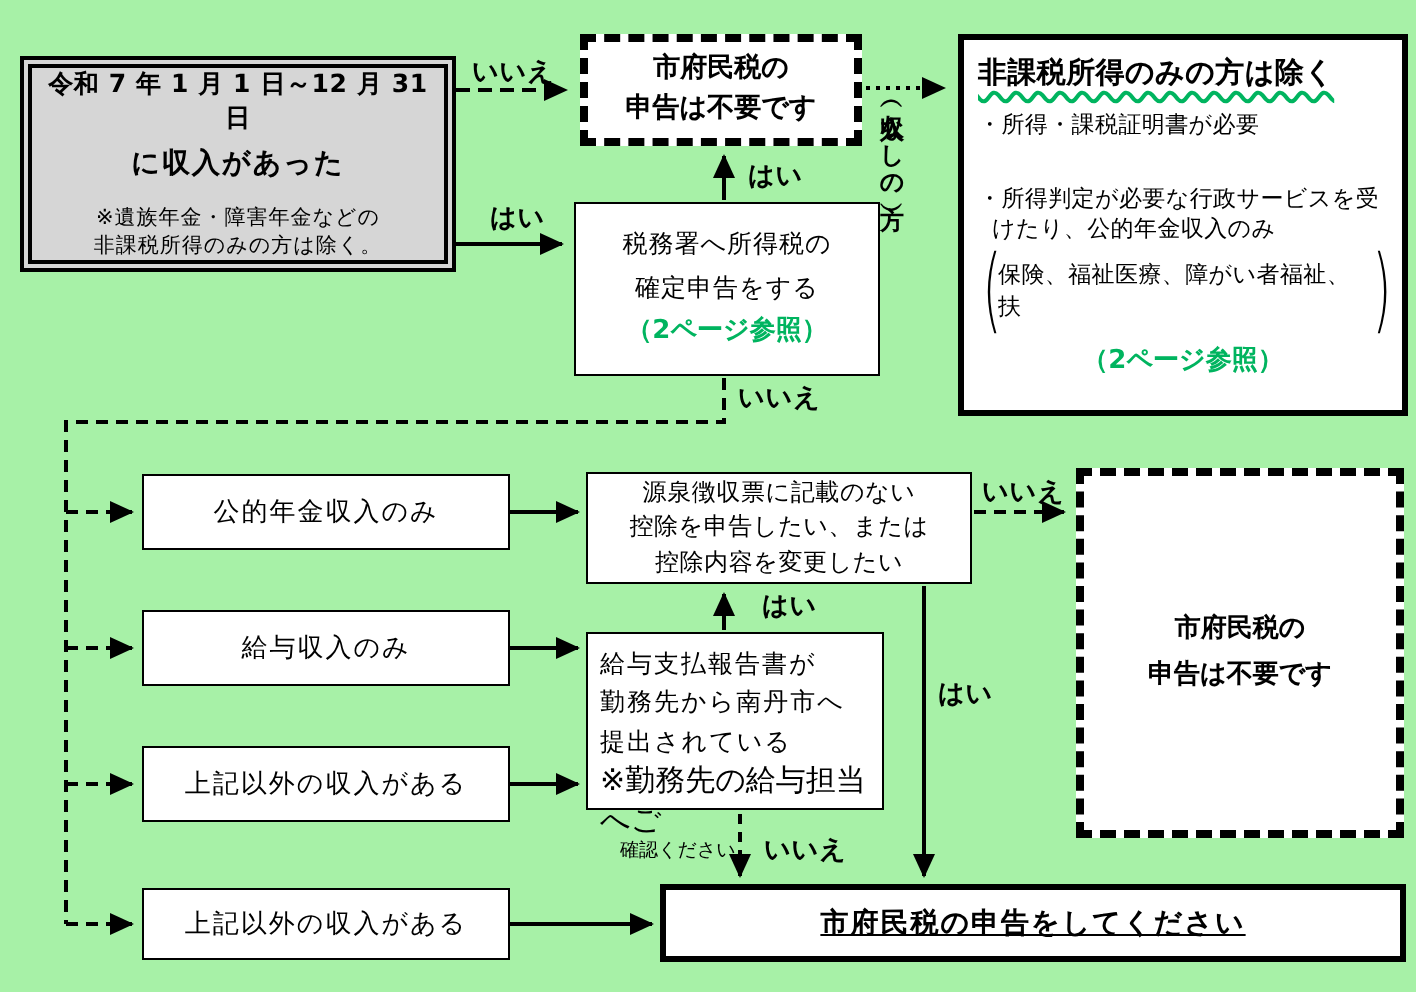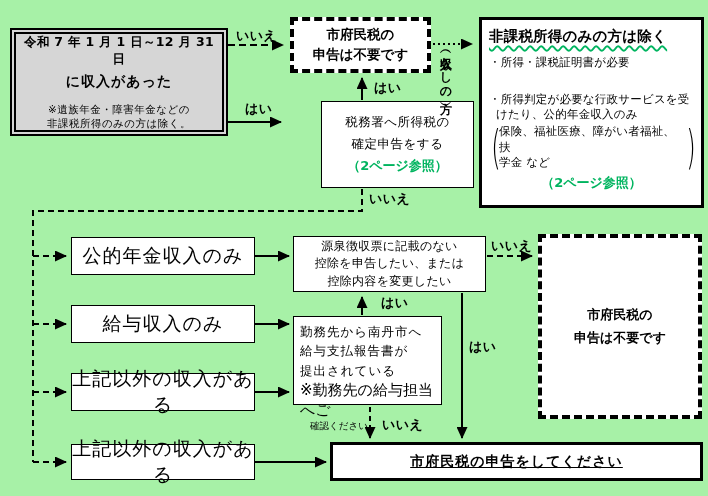--- a/index.html
+++ b/index.html
@@ -19,21 +19,21 @@
   #start-box .period { font-weight:bold; font-size:12.5px; letter-spacing:0.3px; }
   #start-box .income { font-weight:bold; font-size:14px; letter-spacing:1px; margin-top:5px; }
   #start-box .note   { font-size:10.5px; margin-top:11px; line-height:1.35; letter-spacing:0.5px; }
 
   
   #no-decl-top { left:290px; top:17px; width:141px; height:56px;
     border:4px dashed #000; font-weight:bold; font-size:13.5px; line-height:1.45; }
 
   
   #tax-office { left:287px; top:101px; width:153px; height:87px;
-    border:1.5px solid #000; font-size:12.5px; line-height:1.75; letter-spacing:0.5px;margin-left:34px; }
+    border:1.5px solid #000; font-size:12.5px; line-height:1.75; letter-spacing:0.5px; }
   #tax-office .pageref { color:#00b45f; font-weight:bold; font-size:13px; letter-spacing:0; }
 
   
   #required { left:479px; top:17px; width:225px; height:191px;
     border:3px solid #000; padding:7px 7px 4px 7px; }
   #required .title { font-weight:bold; font-size:14.5px; letter-spacing:0.2px;
     text-decoration-line:underline; text-decoration-style:wavy;
     text-decoration-color:#00b45f; text-decoration-thickness:2px; text-underline-offset:4px; }
   #required .b1  { font-size:11.5px; margin-top:9px; letter-spacing:0.2px; }
   #required .b2a { font-size:11.5px; margin-top:22px; letter-spacing:0.2px; }
@@ -44,21 +44,21 @@
   #required .ex-lines { font-size:11.5px; line-height:1.35; letter-spacing:0.2px; flex:1; }
   #required .pageref { color:#00b45f; font-weight:bold; font-size:13px; text-align:center; margin-top:3px; }
 
   
   #vnote { position:absolute; left:437px; top:46px; height:108px;
     writing-mode:vertical-rl; text-orientation:mixed;
     font-weight:bold; font-size:12px; letter-spacing:1px; }
 
   
   .income-box { left:71px; width:184px; height:38px;
-    border:1.5px solid #000; font-size:19px; letter-spacing:1px; }
+    border:1.5px solid #000; font-size:13px; letter-spacing:1px; }
   #pension-only    { top:237px; }
   #salary-only     { top:305px; }
   #salary-pension  { top:373px; }
   #other-income    { top:444px; height:36px; }
 
   
   #deduction { left:293px; top:236px; width:193px; height:56px;
     border:1.5px solid #000; font-size:12px; line-height:1.45; letter-spacing:0.3px; }
 
   
@@ -148,43 +148,42 @@
 
   <div class="box" id="required">
     <div class="title">非課税所得のみの方は除く</div>
     <div class="b1">・所得・課税証明書が必要</div>
     <div class="b2a">・所得判定が必要な行政サービスを受</div>
     <div class="b2b">けたり、公的年金収入のみ</div>
     <div class="examples">
       <span class="bigparen">(</span>
       <div class="ex-lines">
         <div>保険、福祉医療、障がい者福祉、扶</div>
-        <div>学金 など</div>
       </div>
       <span class="bigparen">)</span>
     </div>
     <div class="pageref">（2ページ参照）</div>
   </div>
 
   <div id="vnote">（収入なしの方）</div>
 
   <div class="box flex-center income-box" id="pension-only">公的年金収入のみ</div>
   <div class="box flex-center income-box" id="salary-only">給与収入のみ</div>
   <div class="box flex-center income-box" id="salary-pension">上記以外の収入がある</div>
   <div class="box flex-center income-box" id="other-income">上記以外の収入がある</div>
 
   <div class="box flex-center" id="deduction">
     <div>源泉徴収票に記載のない</div>
     <div>控除を申告したい、または</div>
     <div>控除内容を変更したい</div>
   </div>
 
   <div class="box" id="employer">
+    <div>給与支払報告書が</div>
     <div>勤務先から南丹市へ</div>
-    <div>給与支払報告書が</div>
     <div>提出されている</div>
     <div class="note">※勤務先の給与担当へご</div>
     <div class="note2">確認ください</div>
   </div>
 
   <div class="box flex-center" id="no-decl-right">
     <div>市府民税の</div>
     <div>申告は不要です</div>
   </div>
 

